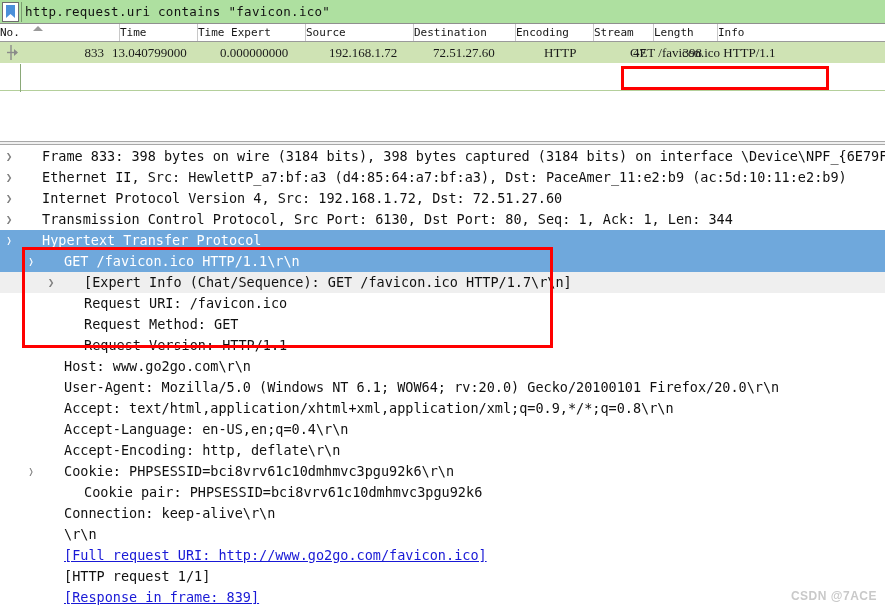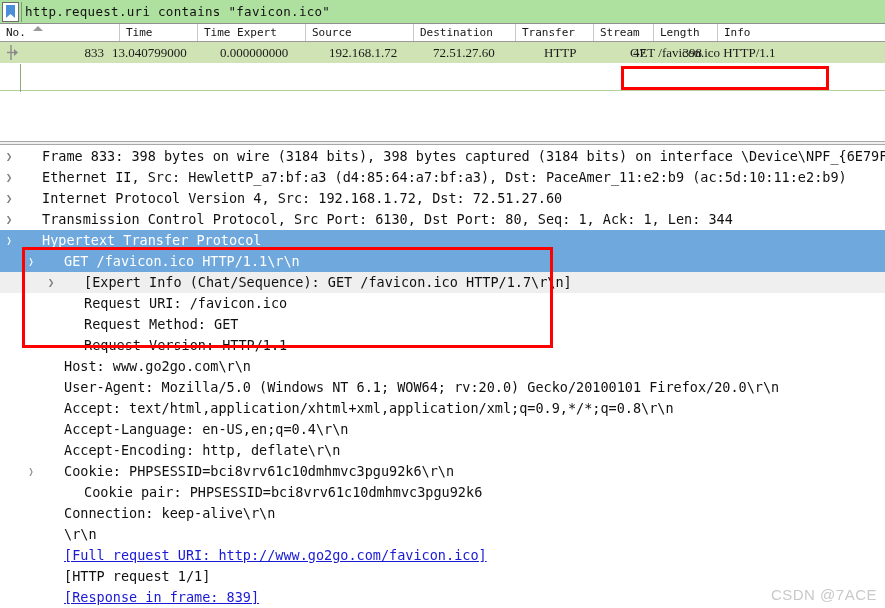--- a/index.html
+++ b/index.html
@@ -69,21 +69,21 @@
     box-sizing: border-box;
   }
   .col-head {
     position: absolute;
     top: 0;
     height: 17px;
     font-family: "DejaVu Sans Mono", "Liberation Mono", monospace;
     font-size: 11px;
     color: #151515;
     line-height: 17px;
-    padding-left: 6px;
+    padding-left: 0;
     border-right: 1px solid #c8c8c8;
     box-sizing: border-box;
     white-space: nowrap;
     overflow: hidden;
   }
   .col-head.last { border-right: none; }
   #sort-caret {
     position: absolute;
     left: 33px; top: 2px;
     width: 0; height: 0;
@@ -204,23 +204,24 @@
     box-sizing: border-box;
     pointer-events: none;
     z-index: 5;
   }
 
   
   #watermark {
     position: absolute;
     right: 8px; bottom: 5px;
     font-family: "Liberation Sans", sans-serif;
-    font-size: 15px;
+    font-size: 12px;
     color: #c9c9c9;
     letter-spacing: 0.5px;
+    font-weight: bold;
   }
 </style>
 </head>
 <body>
 
 <div id="filter-bar">
   <div id="filter-bookmark">
     <svg width="9" height="13" viewBox="0 0 9 13" aria-hidden="true">
       <path d="M0 0 H9 V13 L4.5 9 L0 13 Z" fill="#4a90d9"></path>
     </svg>
@@ -231,21 +232,21 @@
 
 <div id="packet-list">
 
   <div id="col-header">
     <div class="col-head" style="left:0px;width:120px">No.</div>
     <div id="sort-caret"></div>
     <div class="col-head" style="left:120px;width:78px">Time</div>
     <div class="col-head" style="left:198px;width:108px">Time Expert</div>
     <div class="col-head" style="left:306px;width:108px">Source</div>
     <div class="col-head" style="left:414px;width:102px">Destination</div>
-    <div class="col-head" style="left:516px;width:78px">Transfer</div>
+    <div class="col-head" style="left:516px;width:78px">Encoding</div>
     <div class="col-head" style="left:594px;width:60px">Stream</div>
     <div class="col-head" style="left:654px;width:64px">Length</div>
     <div class="col-head last" style="left:718px;width:167px">Info</div>
   </div>
 
   <div id="packet-row">
     <svg id="related-arrow" viewBox="0 0 18 21">
       <path d="M9 3 V18" stroke="#8a8a8a" stroke-width="1.4" fill="none"></path>
       <path d="M5 10.5 H15" stroke="#8a8a8a" stroke-width="1.4" fill="none"></path>
       <path d="M12 7 L16 10.5 L12 14 Z" fill="#8a8a8a"></path>

